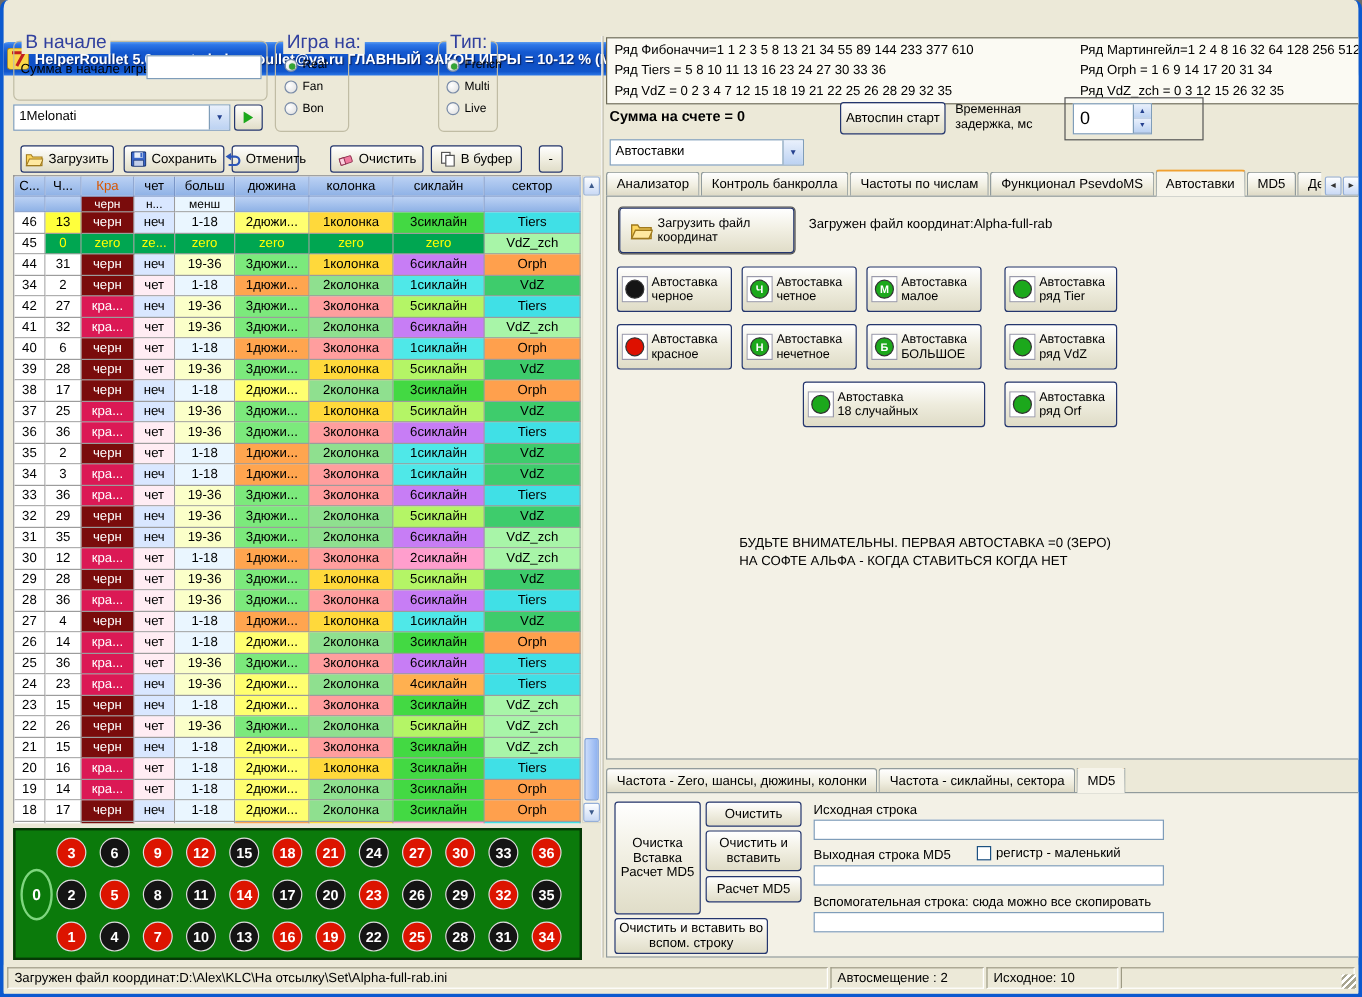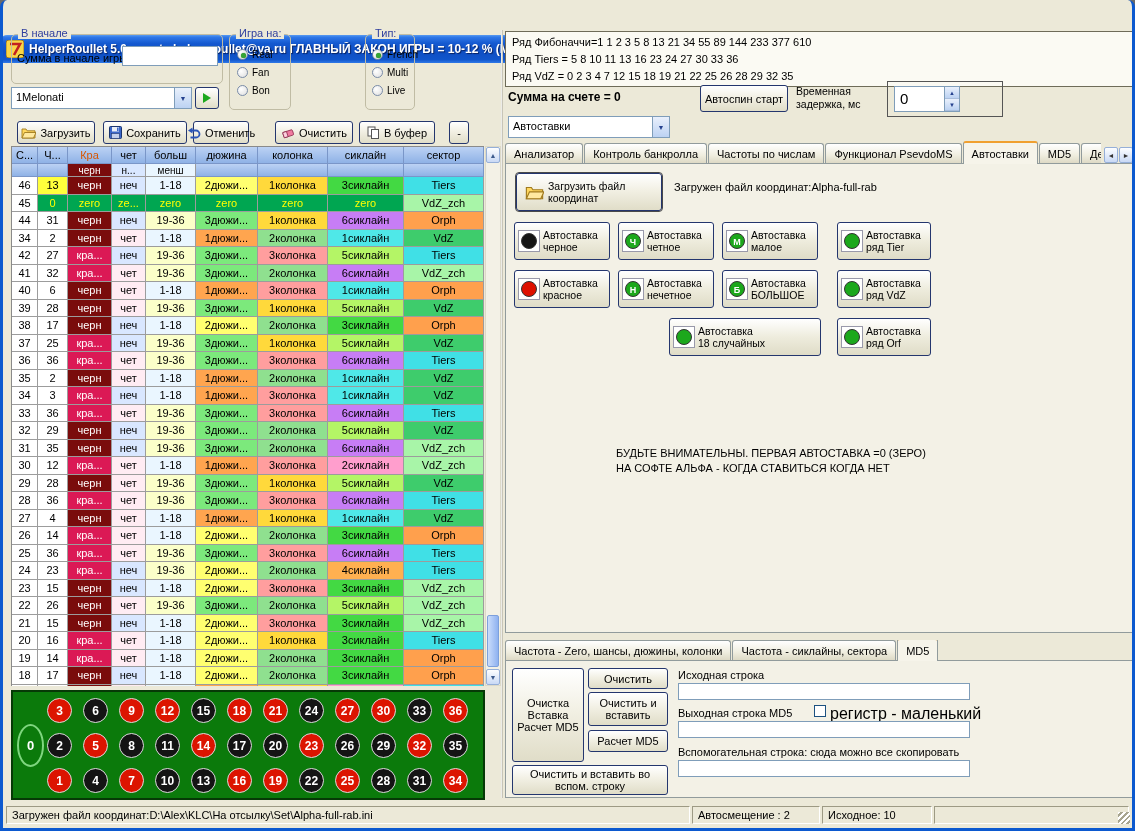--- a/index.html
+++ b/index.html
@@ -17,21 +17,21 @@
   .tb-btn { width:21px; height:21px; border-radius:3px; border:1px solid #fff;
     background:linear-gradient(180deg,#8FB4F2,#3C6FD8 45%,#1E4FB8); display:flex; align-items:center;
     justify-content:center; color:#fff; font-size:13px; font-weight:bold; cursor:default; }
   .tb-btn.close { background:linear-gradient(180deg,#F3A08A,#E0593A 45%,#C33D1F); }
   .g-min { width:9px; height:3px; background:#fff; margin-top:10px; }
   .g-max { width:10px; height:9px; border:2px solid #fff; border-top-width:3px; }
 
   
   .gb { position:absolute; border:1px solid #C0BCA4; border-radius:5px; }
   .gb .cap { position:absolute; top:-8px; left:6px; background:#ECE9D8; padding:0 3px;
-             font-size:11px; color:#31409E; white-space:nowrap; }
+             font-size:16px; color:#31409E; white-space:nowrap; }
   .glabel { position:absolute; font-size:11px; color:#000; white-space:nowrap; }
   .inp { position:absolute; border:1px solid #7F9DB9; background:#fff; font-size:11px; padding:1px 4px; }
   .btn { position:absolute; border:1px solid #24366E; border-radius:3px; font-size:11px; color:#000;
     background:linear-gradient(180deg,#FFFFFF,#F2F0E4 45%,#E0DDC8); display:flex; align-items:center;
     justify-content:center; gap:4px; white-space:nowrap; cursor:default; }
   .btn.wrap { white-space:normal; line-height:12px; }
   .combo { position:absolute; border:1px solid #7F9DB9; background:#fff; display:flex; align-items:stretch; }
   .combo .val { flex:1; font-size:11px; padding:3px 0 0 4px; overflow:hidden; white-space:nowrap; }
   .combo .cbtn { width:17px; border-left:1px solid #7F9DB9; display:flex; align-items:center; justify-content:center;
     background:linear-gradient(180deg,#E9F0FC,#BCD2F2); color:#25418F; font-size:7px; }
@@ -116,21 +116,21 @@
   .loadbtn { left:10px; top:9px; width:146px; height:38px; outline:1px solid #4A4A4A; justify-content:flex-start; padding-left:8px; }
   .btxt { font-size:10.5px; line-height:12px; text-align:left; white-space:nowrap; }
   .loadedlbl { position:absolute; left:168px; top:17px; font-size:11px; white-space:nowrap; }
   .bet { position:absolute; height:38px; border:1px solid #24366E; border-radius:3px;
     background:linear-gradient(180deg,#FFFFFF,#EEECDD 50%,#DFDCC7); display:flex; align-items:center;
     gap:3px; padding:2px 3px; font-size:10px; cursor:default; }
   .warn { position:absolute; left:110px; top:282px; font-size:11px; line-height:15px; }
 
   .flabel { position:absolute; font-size:11px; white-space:nowrap; }
   .finp { width:292px; height:17px; }
-  .cbrow { position:absolute; display:flex; align-items:flex-start; gap:4px; font-size:16px; white-space:nowrap; }
+  .cbrow { position:absolute; display:flex; align-items:flex-end; gap:4px; font-size:11px; white-space:nowrap; }
 
   
   .status { position:absolute; left:0; right:0; top:804px; height:22px; display:flex; gap:2px;
     padding:2px 3px 0 3px; background:#ECE9D8; }
   .scell { border:1px solid; border-color:#9D9A84 #FFFFFF #FFFFFF #9D9A84; font-size:11px;
     display:flex; align-items:center; padding:0 5px; height:18px; overflow:hidden; white-space:nowrap; }
   .grip { position:absolute; right:2px; bottom:2px; width:12px; height:12px;
     background:repeating-linear-gradient(135deg,#fff 0 2px,#A8A590 2px 4px); }
 
   .toolbtn-row { position:absolute; left:0; top:121px; width:480px; height:23px; }
@@ -673,20 +673,25 @@
   </div>
 
   <div class="vdiv"></div>
 
   <div class="series-box">
     <div class="scol" id="series-l" style="left:6px">
         <div class="sline">Ряд Фибоначчи=1 1 2 3 5 8 13 21 34 55 89 144 233 377 610</div>
         <div class="sline">Ряд Tiers = 5 8 10 11 13 16 23 24 27 30 33 36</div>
         <div class="sline">Ряд VdZ = 0 2 3 4 7 12 15 18 19 21 22 25 26 28 29 32 35</div>
       </div>
+    <div class="scol" id="series-r" style="left:394px">
+        <div class="sline">Ряд Мартингейл=1 2 4 8 16 32 64 128 256 512</div>
+        <div class="sline">Ряд Orph = 1 6 9 14 17 20 31 34</div>
+        <div class="sline">Ряд VdZ_zch = 0 3 12 15 26 32 35</div>
+      </div>
   </div>
 
   <div class="balance">Сумма на счете = 0</div>
   <button class="btn" style="left:697px;top:85px;width:88px;height:27px">Автоспин старт</button>
   <div class="delay">
     <span>Временная</span><br>
     <span>задержка, мс</span>
   </div>
   <div class="spinwrap">
     <div class="spinedit">
@@ -832,21 +837,21 @@
   <div class="tabsrow" id="subtabs" style="left:502px;top:640px;width:629px;height:21px">
       <span class="tab">Частота - Zero, шансы, дюжины, колонки</span>
       <span class="tab">Частота - сиклайны, сектора</span>
       <span class="tab active">MD5</span>
     </div>
   <div class="panel" style="left:502px;top:660px;width:629px;height:138px">
     <button class="btn wrap" style="left:6px;top:7px;width:72px;height:94px">Очистка Вставка Расчет MD5</button>
     <button class="btn" style="left:82px;top:7px;width:80px;height:21px">Очистить</button>
     <button class="btn wrap" style="left:82px;top:31px;width:80px;height:34px">Очистить и вставить</button>
     <button class="btn" style="left:82px;top:69px;width:80px;height:22px">Расчет MD5</button>
-    <button class="btn wrap" style="left:6px;top:104px;width:156px;height:30px">Очистить и вставить во вспом. строку</button>
+    <button class="btn wrap" style="left:6px;top:104px;width:128px;height:30px">Очистить и вставить во вспом. строку</button>
     <div class="flabel" style="left:172px;top:8px">Исходная строка</div>
     <input class="inp finp" style="left: 172px; top: 22px;" value="">
     <div class="flabel" style="left:172px;top:46px">Выходная строка MD5</div>
     <label class="cbrow" style="left:308px;top:44px">
       <span class="cb"></span>
       <span>регистр - маленький</span>
     </label>
     <input class="inp finp" style="left: 172px; top: 60px;" value="">
     <div class="flabel" style="left:172px;top:85px">Вспомогательная строка: сюда можно все скопировать</div>
     <input class="inp finp" style="left: 172px; top: 99px;" value="">

